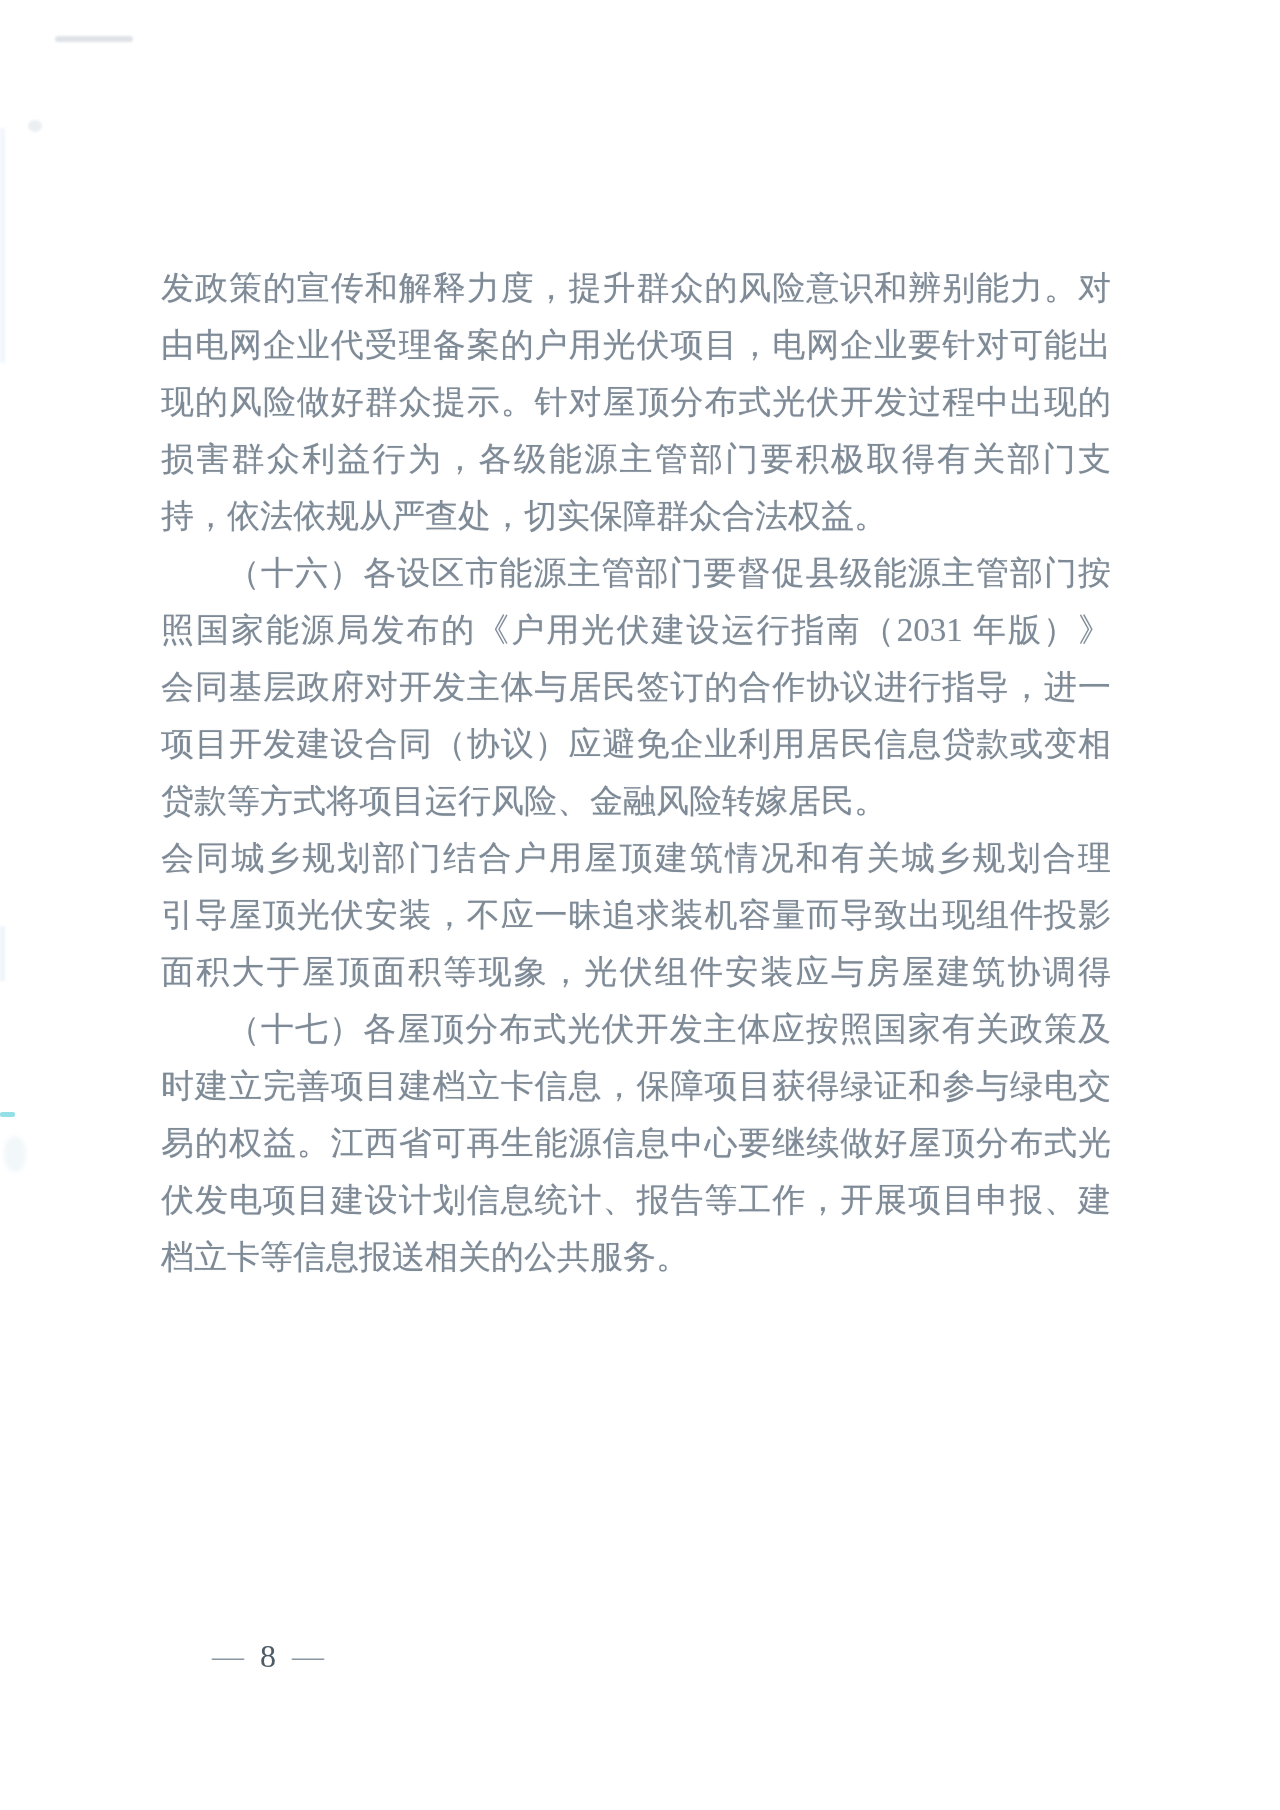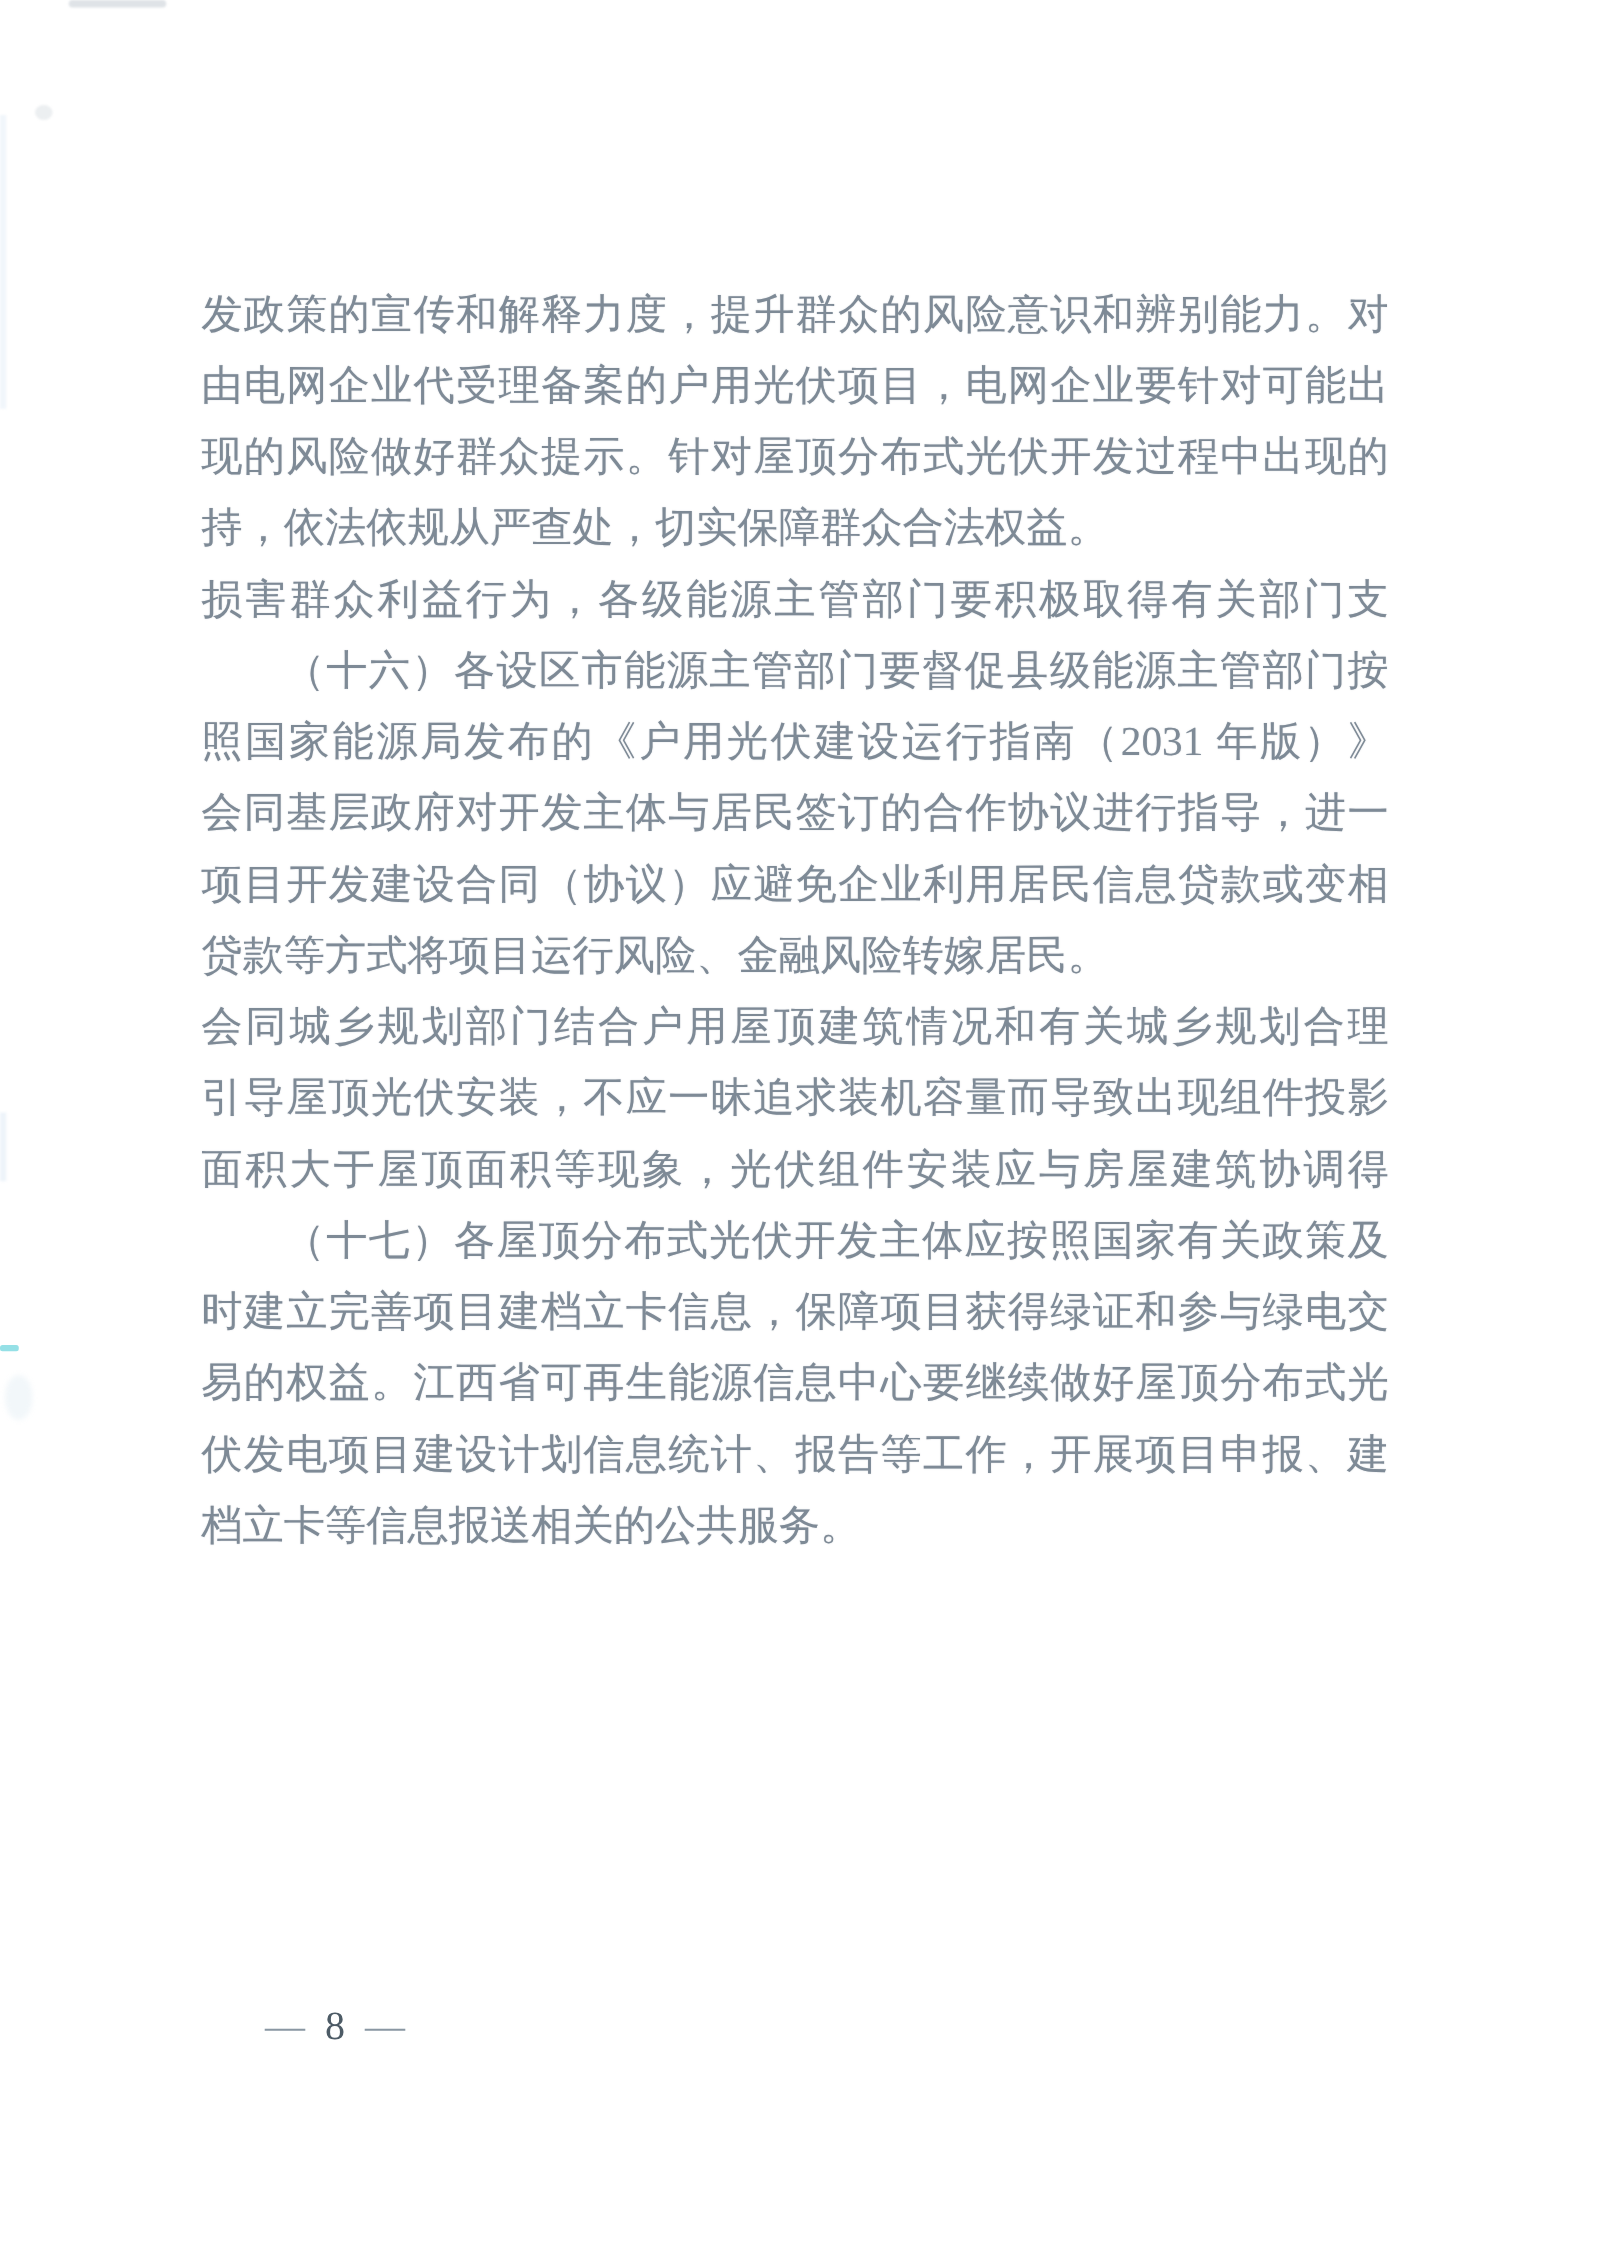--- a/index.html
+++ b/index.html
@@ -11,20 +11,21 @@
     height: 1810px;
     background: #ffffff;
     position: relative;
     overflow: hidden;
     font-family: "Liberation Serif", "DejaVu Serif", serif;
   }
   .page {
     position: absolute;
     inset: 0;
     background: #ffffff;
+    margin-top: 36px;
   }
   .text-block {
     position: absolute;
     left: 161px;
     top: 224px;
     width: 950px;
   }
   .line {
     height: 57px;
     line-height: 57px;
@@ -109,22 +110,22 @@
   <div class="artifact a-streak2"></div>
   <div class="artifact a-cyan"></div>
   <div class="artifact a-blob2"></div>
 
   <div class="text-block">
 
     <div>
       <div class="line">发政策的宣传和解释力度，提升群众的风险意识和辨别能力。对</div>
       <div class="line">由电网企业代受理备案的户用光伏项目，电网企业要针对可能出</div>
       <div class="line">现的风险做好群众提示。针对屋顶分布式光伏开发过程中出现的</div>
+      <div class="line">损害群众利益行为，各级能源主管部门要积极取得有关部门支</div>
       <div class="line end">持，依法依规从严查处，切实保障群众合法权益。</div>
-      <div class="line">损害群众利益行为，各级能源主管部门要积极取得有关部门支</div>
     </div>
 
     <div>
       <div class="line indent">（十六）各设区市能源主管部门要督促县级能源主管部门按</div>
       <div class="line">照国家能源局发布的《户用光伏建设运行指南（2031 年版）》</div>
       <div class="line">会同基层政府对开发主体与居民签订的合作协议进行指导，进一</div>
       <div class="line">项目开发建设合同（协议）应避免企业利用居民信息贷款或变相</div>
       <div class="line end">贷款等方式将项目运行风险、金融风险转嫁居民。</div>
     </div>
 

